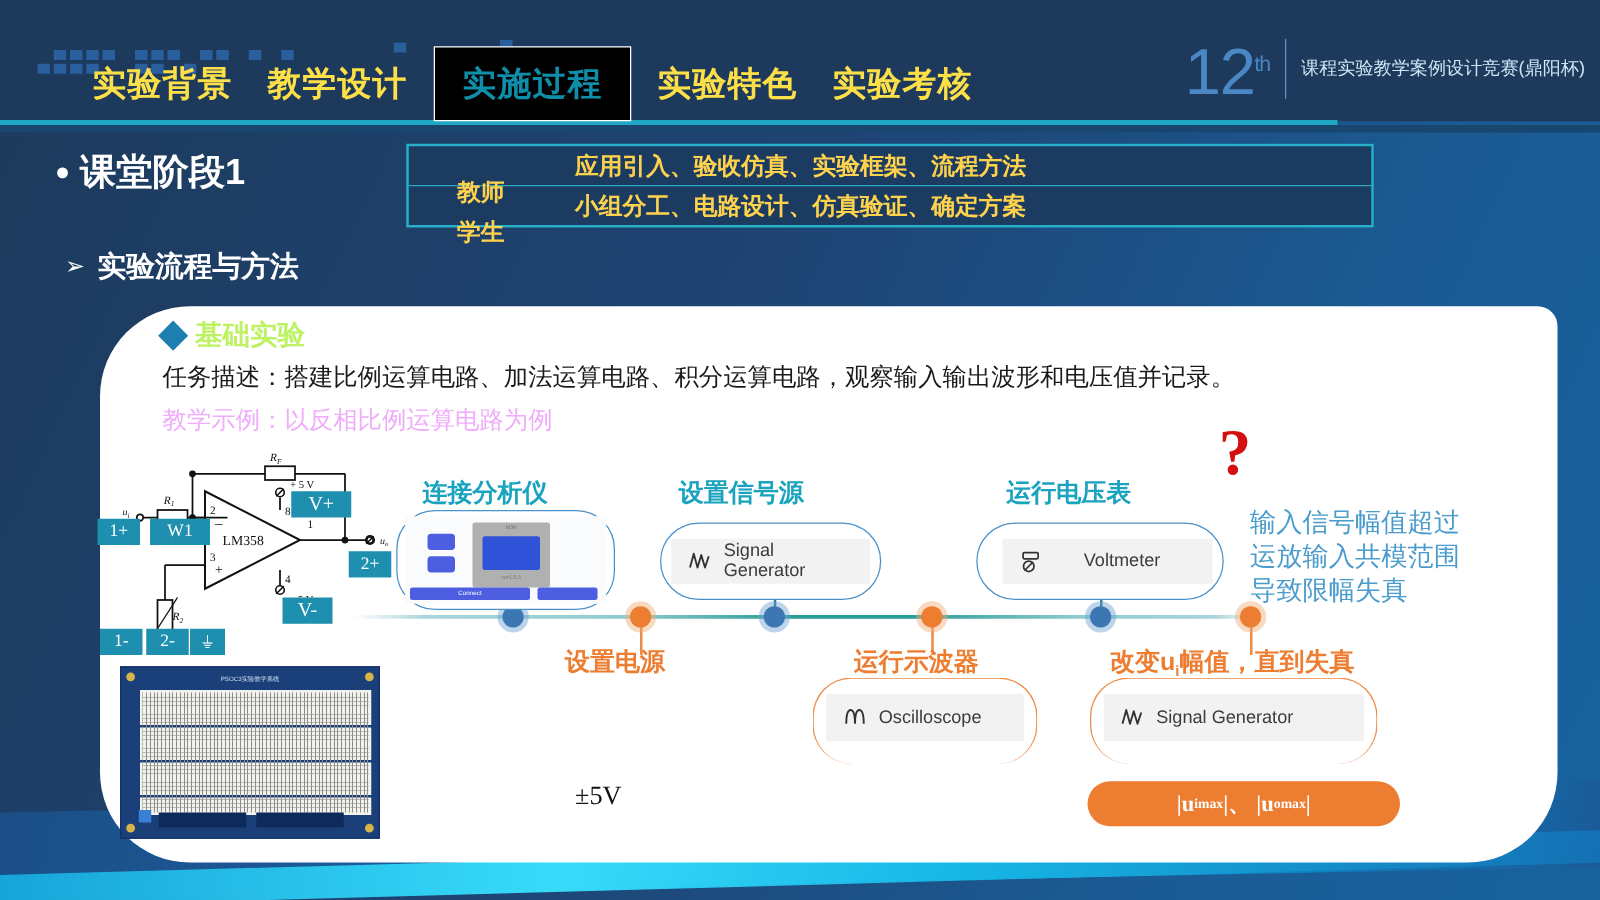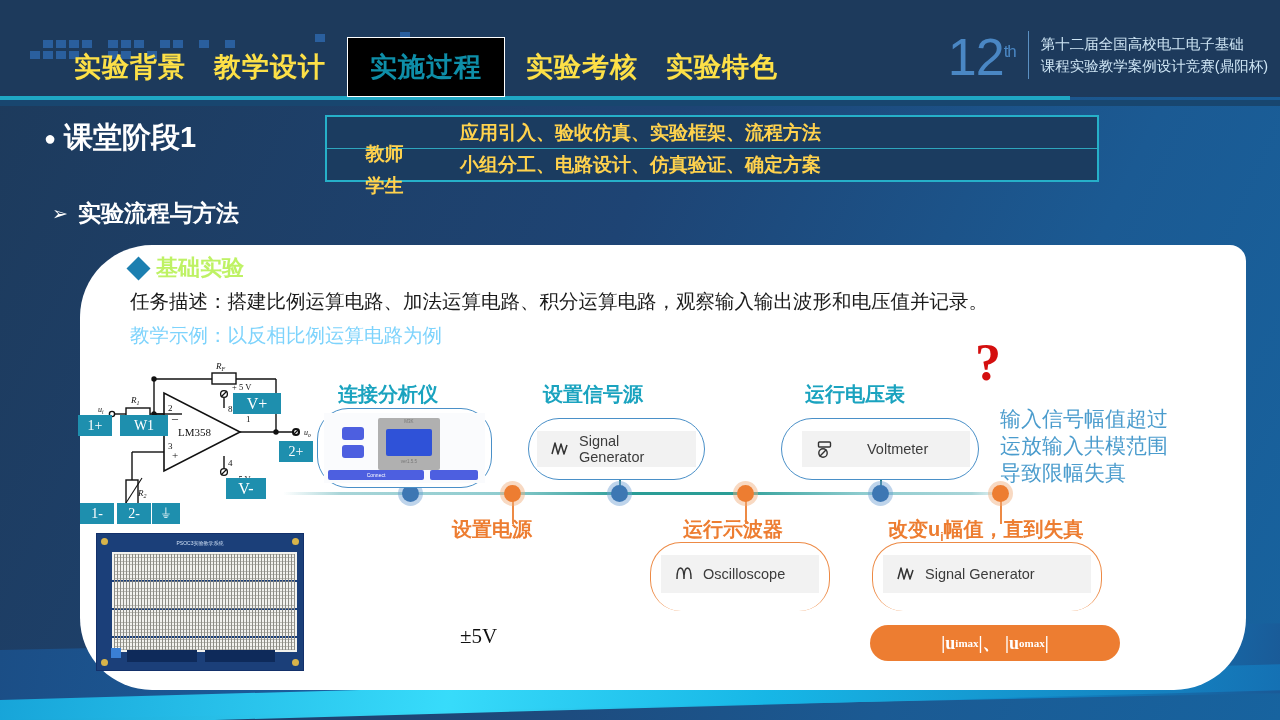--- a/index.html
+++ b/index.html
@@ -62,21 +62,21 @@
   .card2{position:absolute;left:80px;top:245px;width:1166px;height:445px;background:#ffffff;
      border-radius:72px 16px 72px 72px;}
 
   .basic{position:absolute;left:130px;top:253px;display:flex;align-items:center;gap:9px;}
   .diamond{width:17px;height:17px;background:#1c7fb0;transform:rotate(45deg);}
   .basic-txt{color:#bef264;font-size:22px;font-weight:bold;}
 
   .task{position:absolute;left:130px;top:288px;font-family:"Liberation Serif","DejaVu Serif",serif;
      font-size:19.5px;color:#1a1a1a;white-space:nowrap;}
   .demo{position:absolute;left:130px;top:322px;font-family:"Liberation Serif","DejaVu Serif",serif;
-     font-size:19.5px;color:#7dd3fc;white-space:nowrap;}
+     font-size:19.5px;color:#f0abfc;white-space:nowrap;}
 
   
   .qmark{position:absolute;left:975px;top:337px;color:#d40f0f;font-size:52px;font-weight:bold;
      line-height:52px;font-family:"Liberation Serif",serif;}
   .qtext{position:absolute;left:1000px;top:325px;color:#e00000;font-size:20.5px;font-weight:bold;
      line-height:25px;}
   .ans{position:absolute;left:1000px;top:405px;color:#4b9ccd;font-size:21px;line-height:27px;}
 
   
   .circuit{position:absolute;left:72px;top:356px;width:320px;height:175px;}
@@ -158,31 +158,30 @@
       <i style="left: 91px; top: 11px; width: 10px; height: 8px;"></i>
       <i style="left: 117px; top: 11px; width: 10px; height: 8px;"></i>
       <i style="left: 285px; top: -6px; width: 10px; height: 8px;"></i>
       <i style="left: 370px; top: -8px; width: 10px; height: 8px;"></i>
     </div>
 
   <div class="navrow">
     <div class="navitem">实验背景</div>
     <div class="navitem">教学设计</div>
     <div class="navitem active">实施过程</div>
+    <div class="navitem">实验特色</div>
     <div class="navitem">实验考核</div>
-    <div class="navitem">实验特色</div>
   </div>
 
   <div class="logo">
     <div class="logo-num">
       <span>12</span><sup>th</sup>
     </div>
     <div class="logo-bar"></div>
     <div class="logo-txt">
-      <div>第十二届全国高校电工电子基础</div>
       <div>课程实验教学案例设计竞赛(鼎阳杯)</div>
     </div>
   </div>
 
   <div class="stage">
     <span class="bullet">●</span>
     <span>课堂阶段1</span>
   </div>
 
   <div class="tbl">

